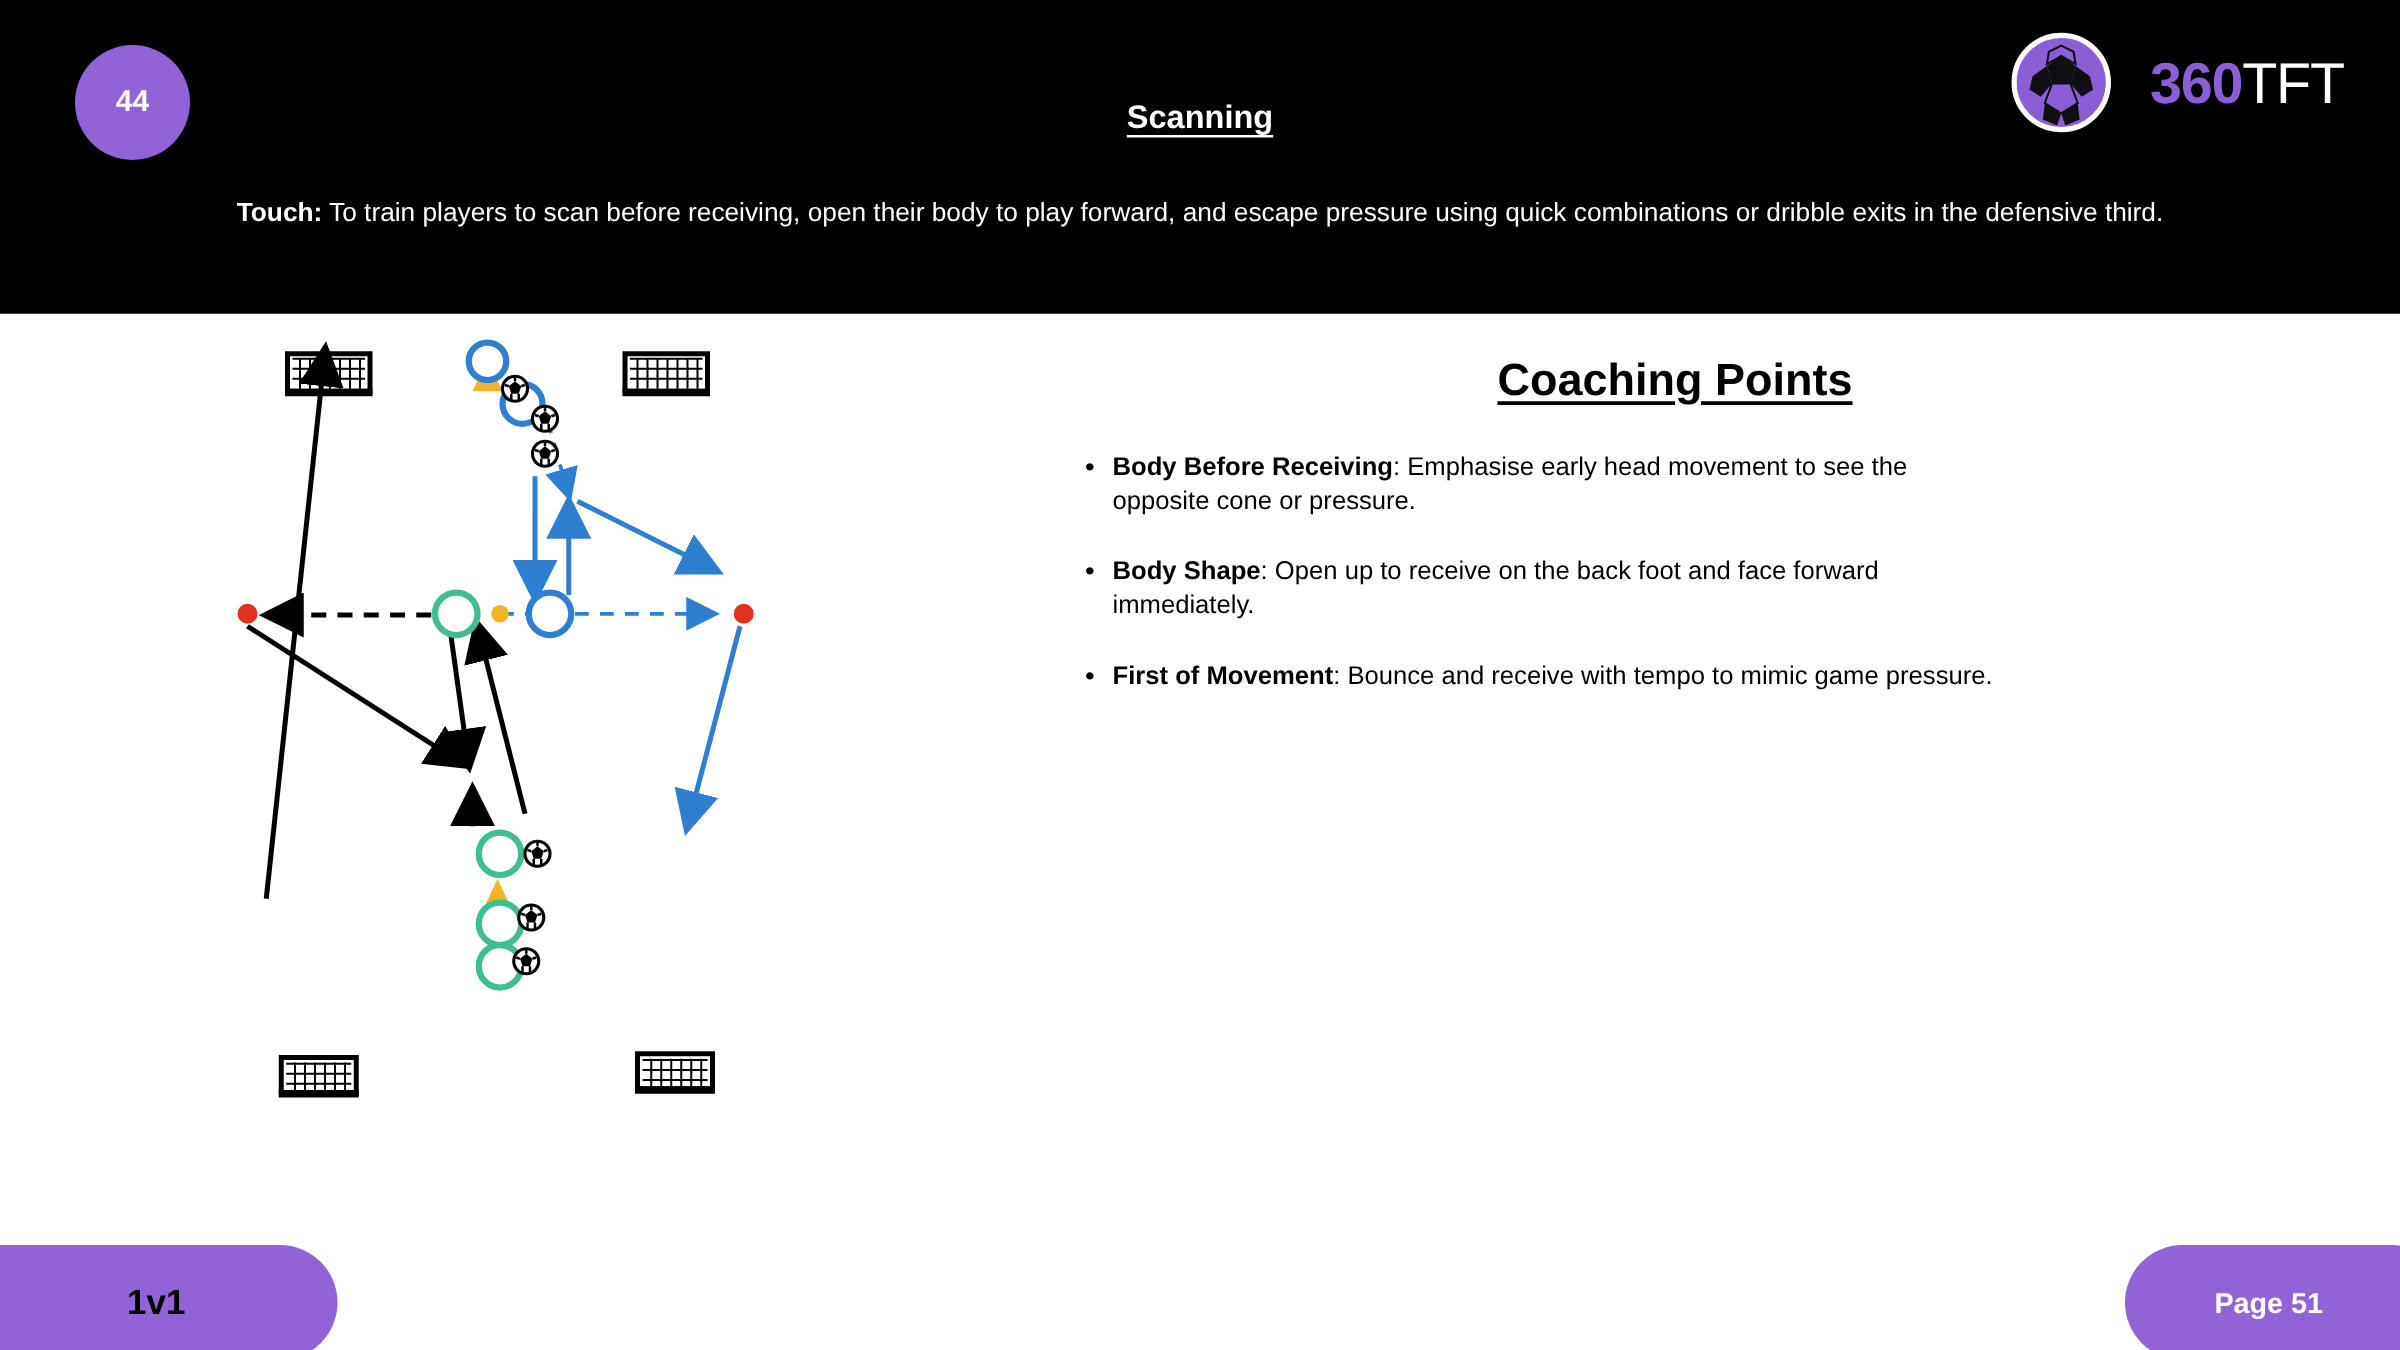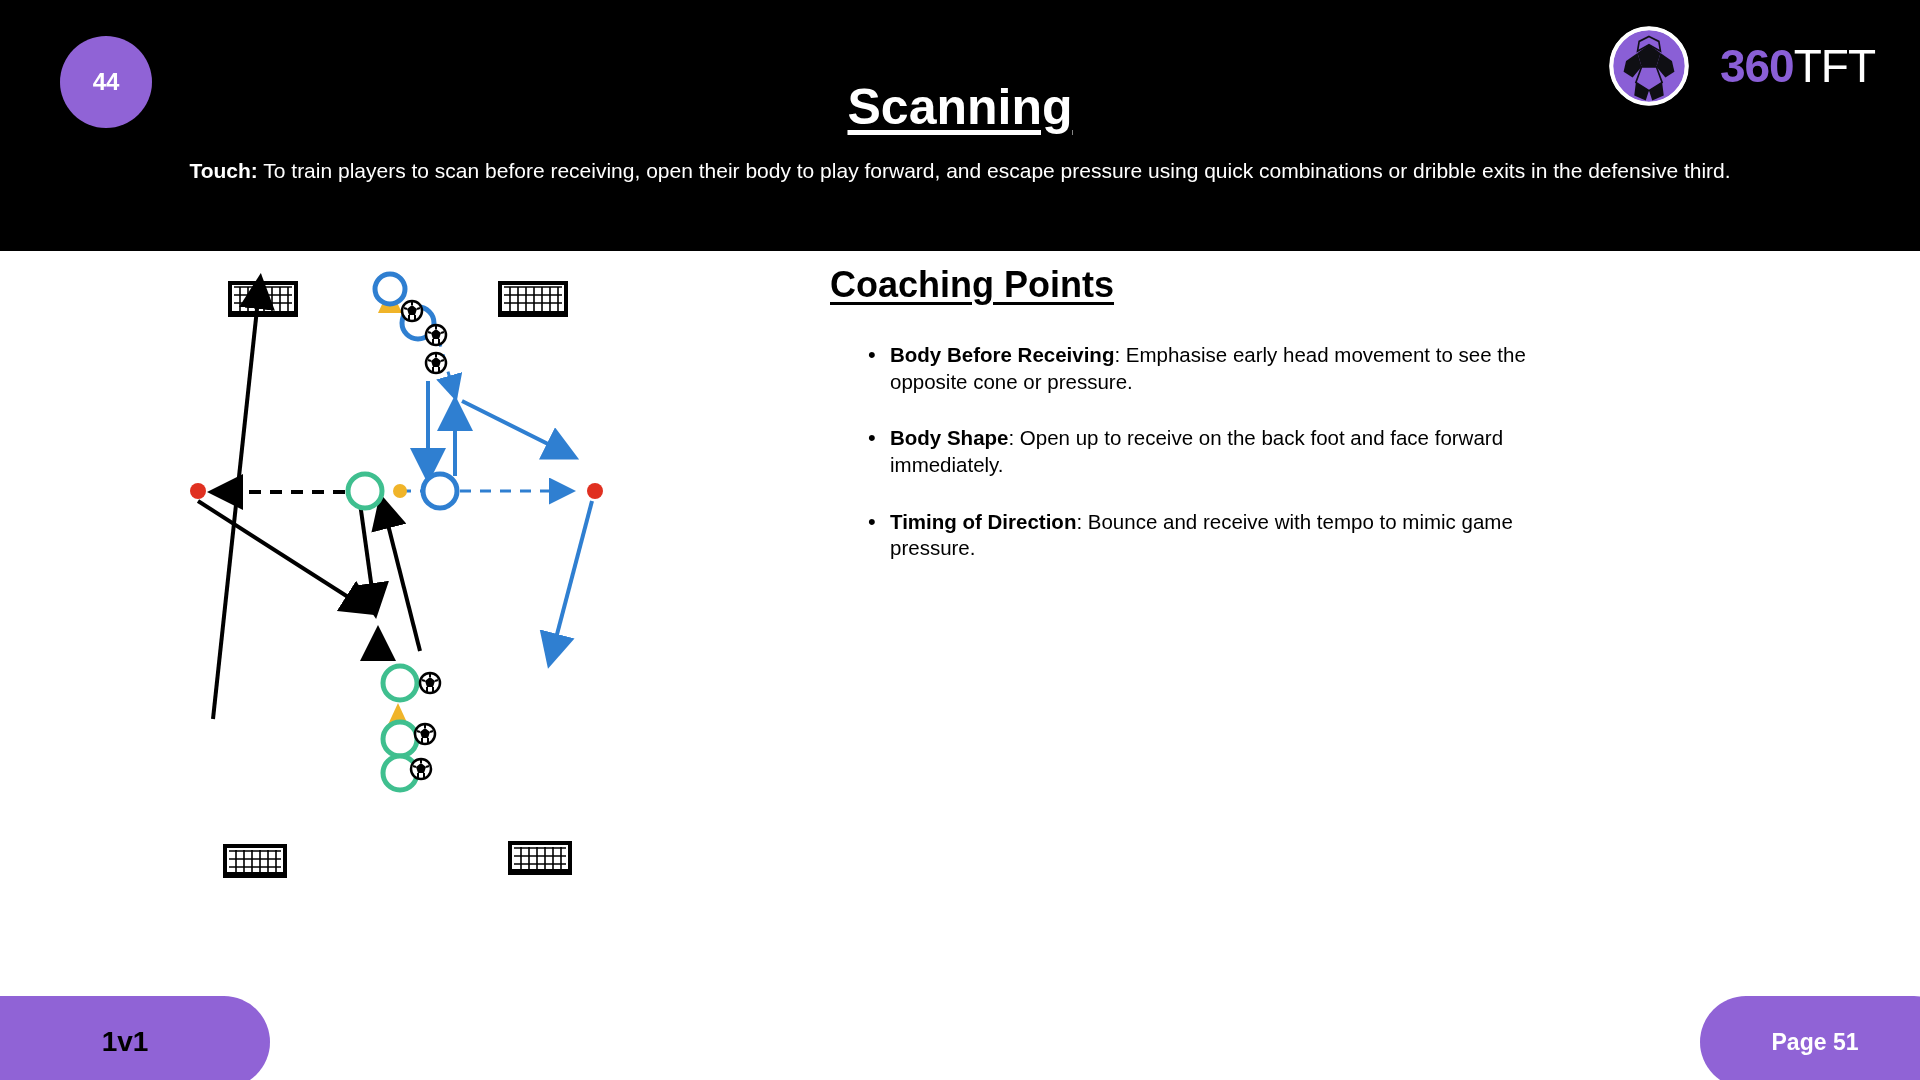--- a/index.html
+++ b/index.html
@@ -17,21 +17,21 @@
     background:#000; color:#fff;
   }
   .badge-number {
     position:absolute; left:60px; top:36px; width:92px; height:92px;
     border-radius:50%; background:#9063d6;
     display:flex; align-items:center; justify-content:center;
     color:#fff; font-size:24px; font-weight:bold;
   }
   .title {
     position:absolute; left:0; top:78px; width:1920px; text-align:center;
-    font-size:50px; font-weight:bold; text-decoration:underline;
+    font-size:26px; font-weight:bold; text-decoration:underline;
     text-underline-offset:6px;
   }
   .goal-text {
     position:absolute; left:100px; top:156px; width:1720px;
     text-align:center; font-size:21px; line-height:1.45;
   }
   .goal-text b { font-weight:bold; }
 
   
   .logo { position:absolute; right:45px; top:25px; display:flex; align-items:center; gap:14px; }
@@ -41,22 +41,22 @@
   .logo-text .ttft { color:#ffffff; font-weight:400; }
 
   
   .diagram { position:absolute; left:0; top:251px; width:820px; height:720px; }
 
   
   .coaching {
     position:absolute; left:830px; top:251px; width:1020px; height:700px;
   }
   .cp-title {
-    font-size:36px; font-weight:bold;
-    text-decoration:underline; text-underline-offset:5px; margin-top:13px;
+    text-align:center; font-size:36px; font-weight:bold;
+    text-decoration:underline; text-underline-offset:5px; margin-top:32px;
     color:#000;
   }
   .cp-list { margin-top:36px; padding-left:38px; }
   .cp-item {
     position:relative; font-size:20.5px; line-height:1.3; color:#000;
     margin-bottom:30px; padding-left:22px; max-width:730px;
   }
   .cp-item::before {
     content:"\2022"; position:absolute; left:0; top:-1px; font-size:22px;
   }
@@ -208,21 +208,21 @@
   <div class="coaching">
     <div class="cp-title">Coaching Points</div>
     <div class="cp-list">
       <div class="cp-item">
         <b>Body Before Receiving</b><span>: Emphasise early head movement to see the opposite cone or pressure.</span>
       </div>
       <div class="cp-item">
         <b>Body Shape</b><span>: Open up to receive on the back foot and face forward immediately.</span>
       </div>
       <div class="cp-item">
-        <b>Timing of Direction</b><span>: Bounce and receive with tempo to mimic game pressure.</span>
+        <b>First of Movement</b><span>: Bounce and receive with tempo to mimic game pressure.</span>
       </div>
     </div>
   </div>
 
   <div class="footer-left">
     <span>1v1</span>
   </div>
   <div class="footer-right">
     <span>Page 51</span>
   </div>

